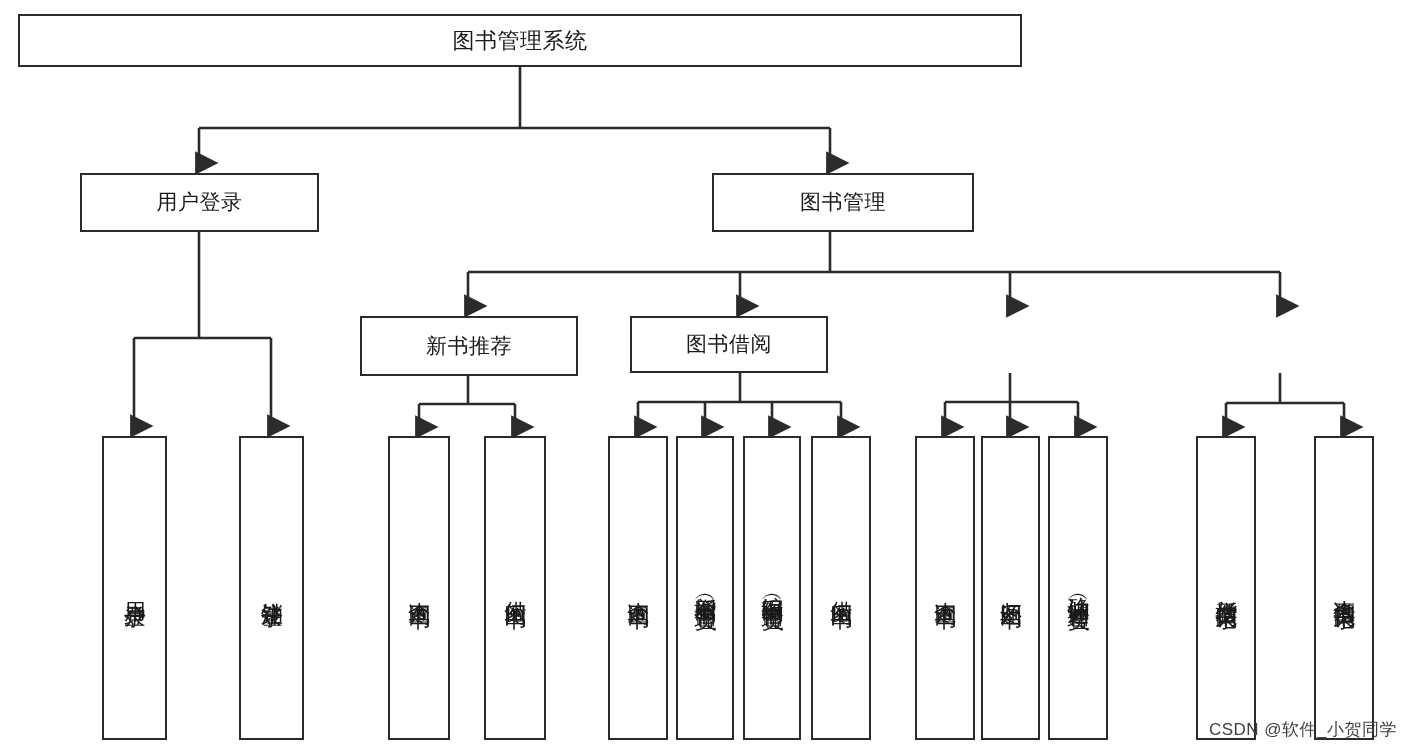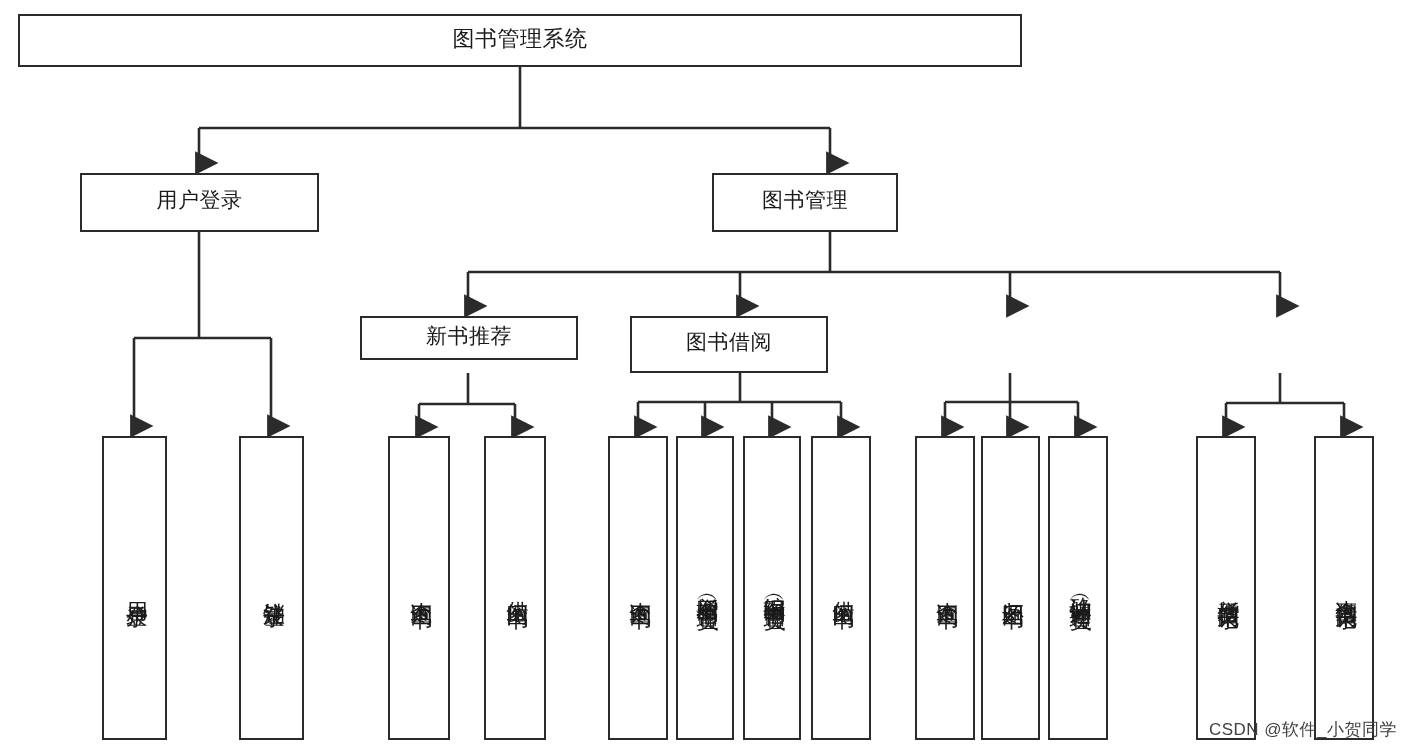--- a/index.html
+++ b/index.html
@@ -28,21 +28,20 @@
   }
   .node {
     position: absolute;
     box-sizing: border-box;
     background: #ffffff;
     border: 2.5px solid #2b2b2b;
     display: flex;
     align-items: center;
     justify-content: center;
     z-index: 2;
-    font-family: Liberation Mono, monospace;
   }
   .node .label {
     color: #1a1a1a;
     line-height: 1.18;
     text-align: center;
     white-space: nowrap;
     letter-spacing: 0.5px;
   }
   
   .node.h .label {
@@ -135,25 +134,25 @@
   </svg>
 
   <div class="node h root" style="left:18px; top:14px; width:1004px; height:53px;">
     <span class="label">图书管理系统</span>
   </div>
 
   <div class="node h" style="left:80px; top:173px; width:239px; height:59px;">
     <span class="label">用户登录</span>
   </div>
 
-  <div class="node h" style="left:712px; top:173px; width:186px; height:59px;">
+  <div class="node h" style="left:712px; top:173px; width:262px; height:59px;">
     <span class="label">图书管理</span>
   </div>
 
-  <div class="node h" style="left:360px; top:316px; width:218px; height:44px;">
+  <div class="node h" style="left:360px; top:316px; width:218px; height:60px;">
     <span class="label">新书推荐</span>
   </div>
 
   <div class="node h" style="left:630px; top:316px; width:198px; height:57px;">
     <span class="label">图书借阅</span>
   </div>
 
 
 
   <div class="node v" style="left:102px; top:436px; width:65px; height:304px;">

